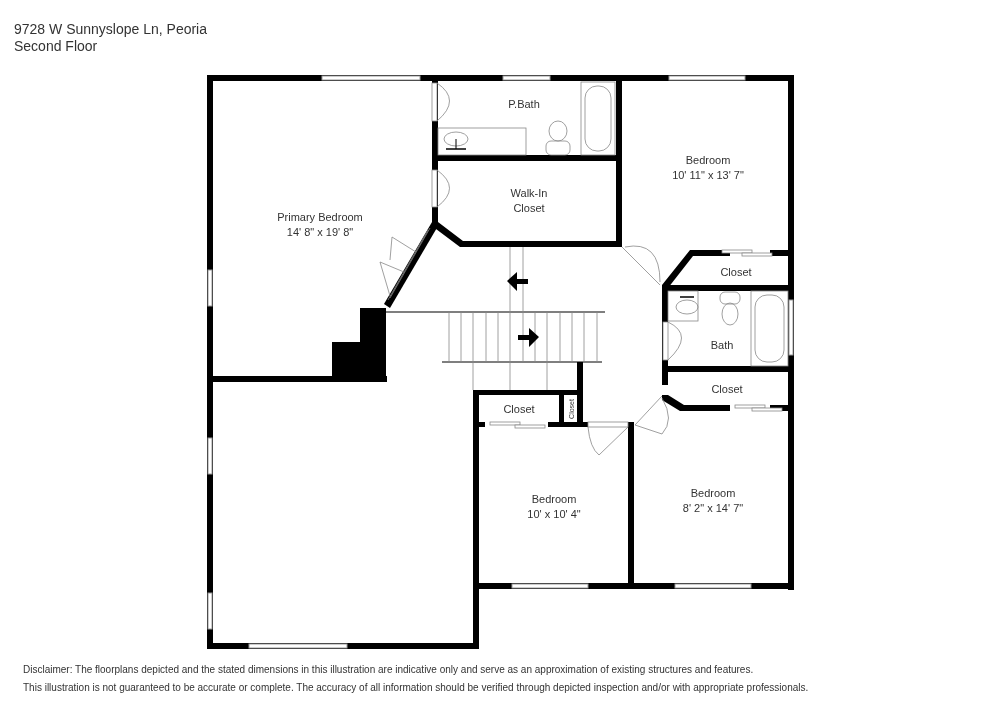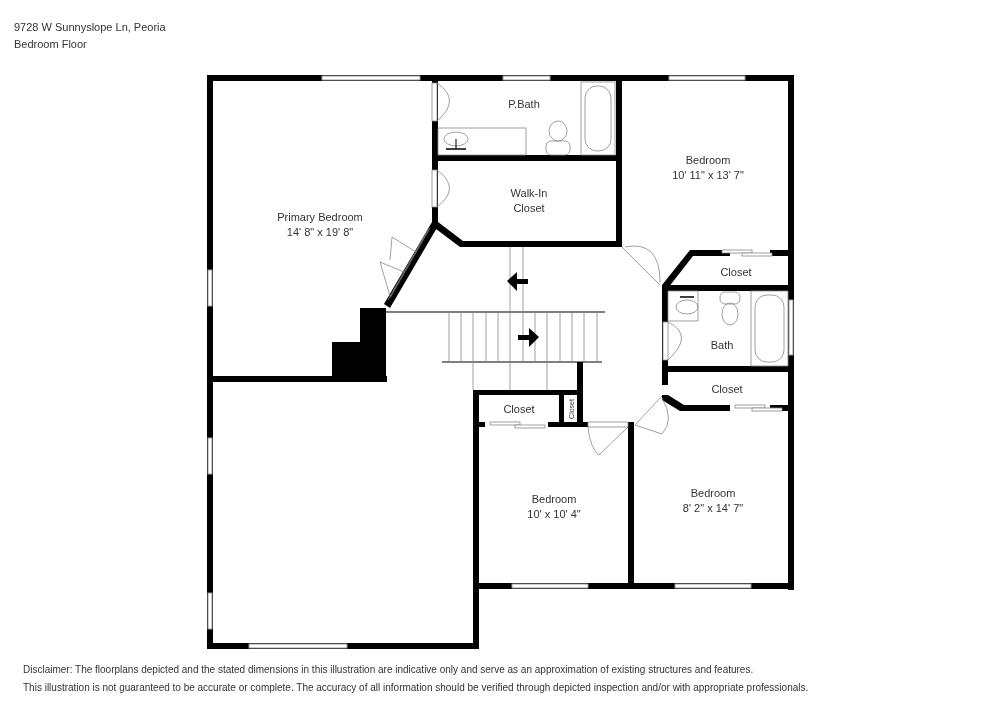--- a/index.html
+++ b/index.html
@@ -1,26 +1,26 @@
 <!DOCTYPE html>
 <html><head>
 <meta charset="utf-8">
 <style>
   html, body { margin: 0; padding: 0; background: #ffffff; }
   body { width: 1000px; height: 707px; position: relative; overflow: hidden; font-family: "Liberation Sans", sans-serif; color: #333; }
-  .hdr { position: absolute; left: 14px; font-size: 11px; color: #333; }
+  .hdr { position: absolute; left: 14px; font-size: 14px; color: #333; }
   .disc { position: absolute; left: 23px; font-size: 10px; color: #333; white-space: nowrap; }
   svg#plan { position: absolute; left: 0; top: 0; }
   .lbl { font-family: "Liberation Sans", sans-serif; fill: #333; text-anchor: middle; }
 </style>
 </head>
 <body>
 
 <div class="hdr" style="top:21px;">9728 W Sunnyslope Ln, Peoria</div>
-<div class="hdr" style="top:38px;">Bedroom Floor</div>
+<div class="hdr" style="top:38px;">Second Floor</div>
 
 <svg id="plan" width="1000" height="707" viewBox="0 0 1000 707">
 
   <g fill="#000" stroke="none">
 
     <rect x="207" y="75" width="587" height="6"></rect>
 
     <rect x="207" y="75" width="6" height="574"></rect>
 
     <rect x="788" y="75" width="6" height="515"></rect>

